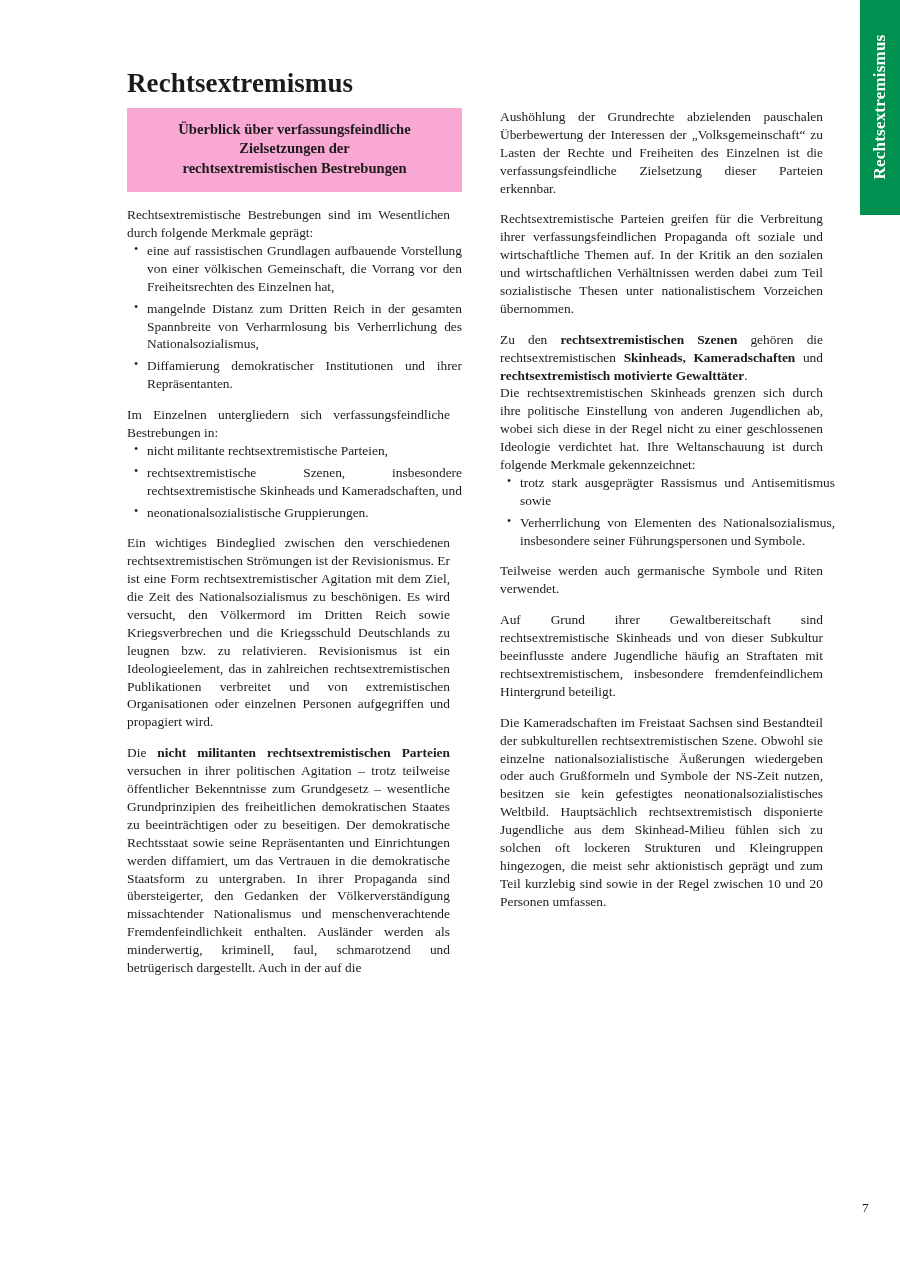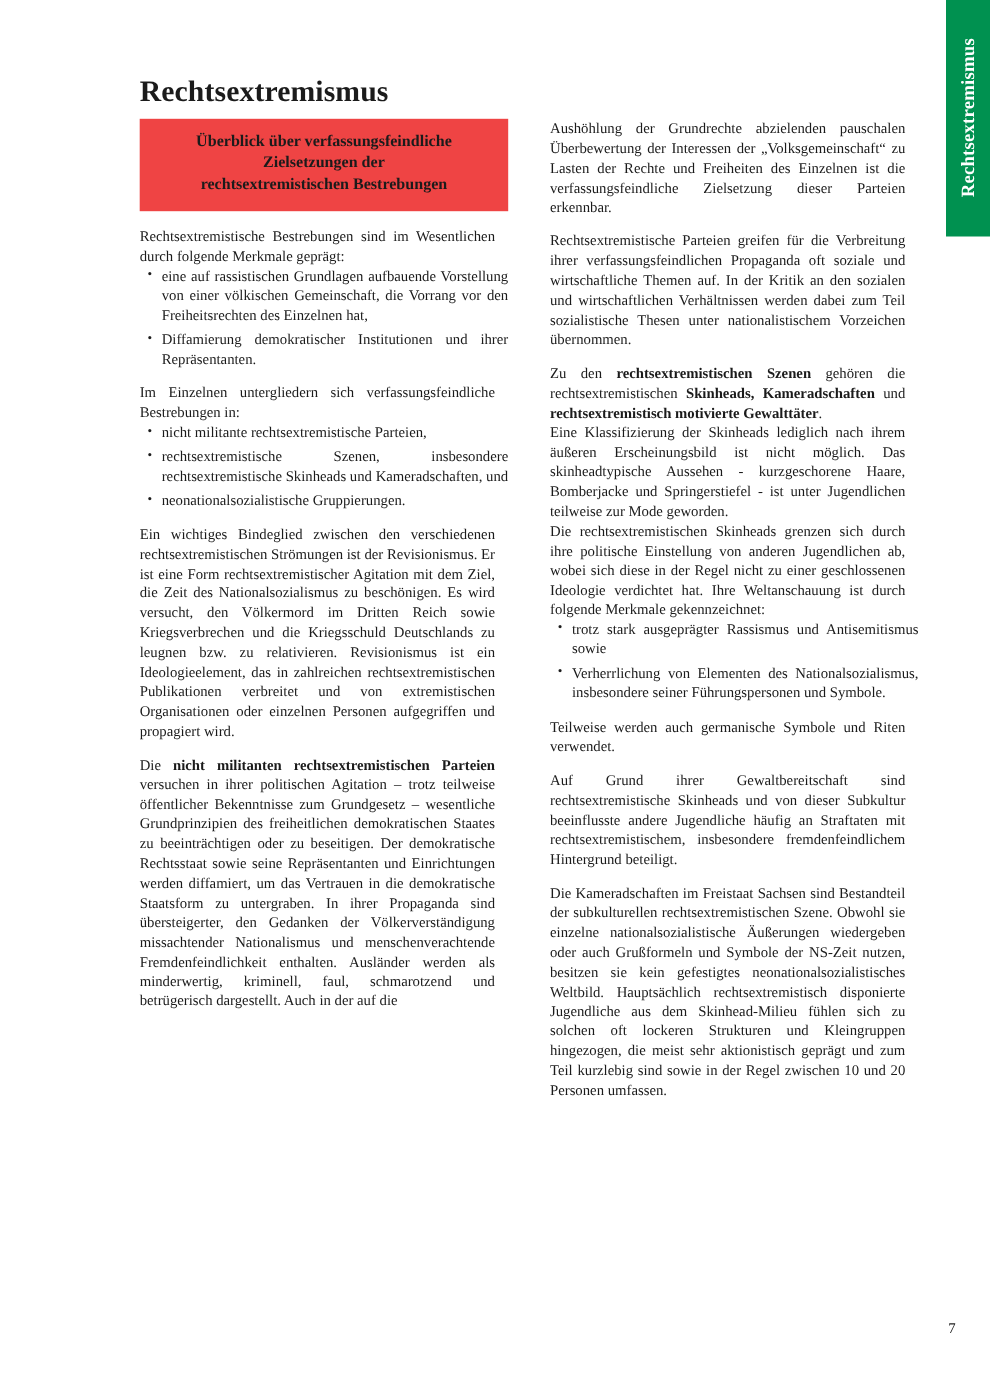--- a/index.html
+++ b/index.html
@@ -66,21 +66,21 @@
     line-height: 1.335;
     text-align: justify;
     -webkit-hyphens: none;
     hyphens: none;
   }
   .col-left { margin-right: 38px; }
   .col:after { content: ""; display: block; clear: both; }
 
   
   .callout {
-    background: #ef4444;
+    background: #f9a8d4;
     padding: 12px 12px 14px 12px;
     text-align: center;
     font-weight: bold;
     font-size: 14.6px;
     line-height: 1.33;
     margin-bottom: 14px;
   }
 
   p.para {
     margin: 0 12px 13px 0;
@@ -133,20 +133,21 @@
     <div class="callout">
       <div>Überblick über verfassungsfeindliche</div>
       <div>Zielsetzungen der</div>
       <div>rechtsextremistischen Bestrebungen</div>
     </div>
 
     <p class="para nogap">Rechtsextremistische Bestrebungen sind im Wesentlichen durch folgende Merkmale geprägt:</p>
 
     <ul class="bullets">
       <li>eine auf rassistischen Grundlagen aufbauende Vorstellung von einer völkischen Gemeinschaft, die Vorrang vor den Freiheitsrechten des Einzelnen hat,</li>
+      <li>mangelnde Distanz zum Dritten Reich in der gesamten Spannbreite von Verharmlosung bis Verherrlichung des Nationalsozialismus,</li>
       <li>Diffamierung demokratischer Institutionen und ihrer Repräsentanten.</li>
     </ul>
 
     <p class="para nogap">Im Einzelnen untergliedern sich verfassungsfeindliche Bestrebungen in:</p>
 
     <ul class="bullets">
       <li>nicht militante rechtsextremistische Parteien,</li>
       <li>rechtsextremistische Szenen, insbesondere rechtsextremistische Skinheads und Kameradschaften, und</li>
       <li>neonationalsozialistische Gruppierungen.</li>
     </ul>
@@ -157,21 +158,20 @@
   </div>
 
   <div class="col col-right">
 
     <p class="para">Aushöhlung der Grundrechte abzielenden pauschalen Überbewertung der Interessen der „Volksgemeinschaft“ zu Lasten der Rechte und Freiheiten des Einzelnen ist die verfassungsfeindliche Zielsetzung dieser Parteien erkennbar.</p>
 
     <p class="para">Rechtsextremistische Parteien greifen für die Verbreitung ihrer verfassungsfeindlichen Propaganda oft soziale und wirtschaftliche Themen auf. In der Kritik an den sozialen und wirtschaftlichen Verhältnissen werden dabei zum Teil sozialistische Thesen unter nationalistischem Vorzeichen übernommen.</p>
 
     <p class="para nogap"><span>Zu den </span><b>rechtsextremistischen Szenen</b><span> gehören die rechtsextremistischen </span><b>Skinheads, Kameradschaften</b><span> und </span><b>rechtsextremistisch motivierte Gewalttäter</b><span>.</span></p>
 
-    <p class="para nogap">Eine Klassifizierung der Skinheads lediglich nach ihrem äußeren Erscheinungsbild ist nicht möglich. Das skinheadtypische Aussehen - kurzgeschorene Haare, Bomberjacke und Springerstiefel - ist unter Jugendlichen teilweise zur Mode geworden.</p>
 
     <p class="para nogap">Die rechtsextremistischen Skinheads grenzen sich durch ihre politische Einstellung von anderen Jugendlichen ab, wobei sich diese in der Regel nicht zu einer geschlossenen Ideologie verdichtet hat. Ihre Weltanschauung ist durch folgende Merkmale gekennzeichnet:</p>
 
     <ul class="bullets">
       <li>trotz stark ausgeprägter Rassismus und Antisemitismus sowie</li>
       <li>Verherrlichung von Elementen des Nationalsozialismus, insbesondere seiner Führungspersonen und Symbole.</li>
     </ul>
 
     <p class="para">Teilweise werden auch germanische Symbole und Riten verwendet.</p>
 

